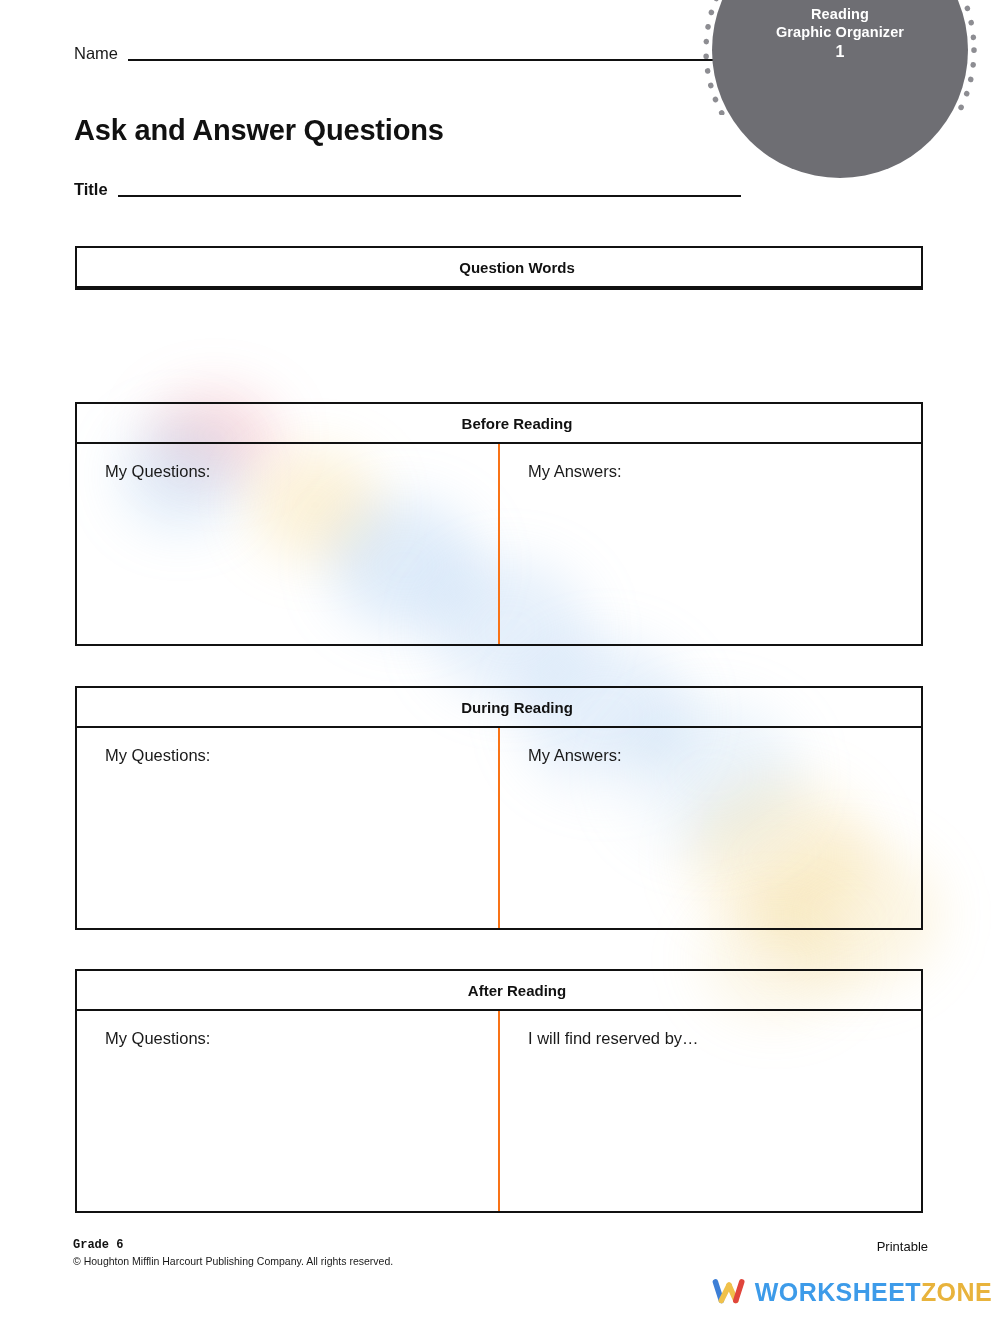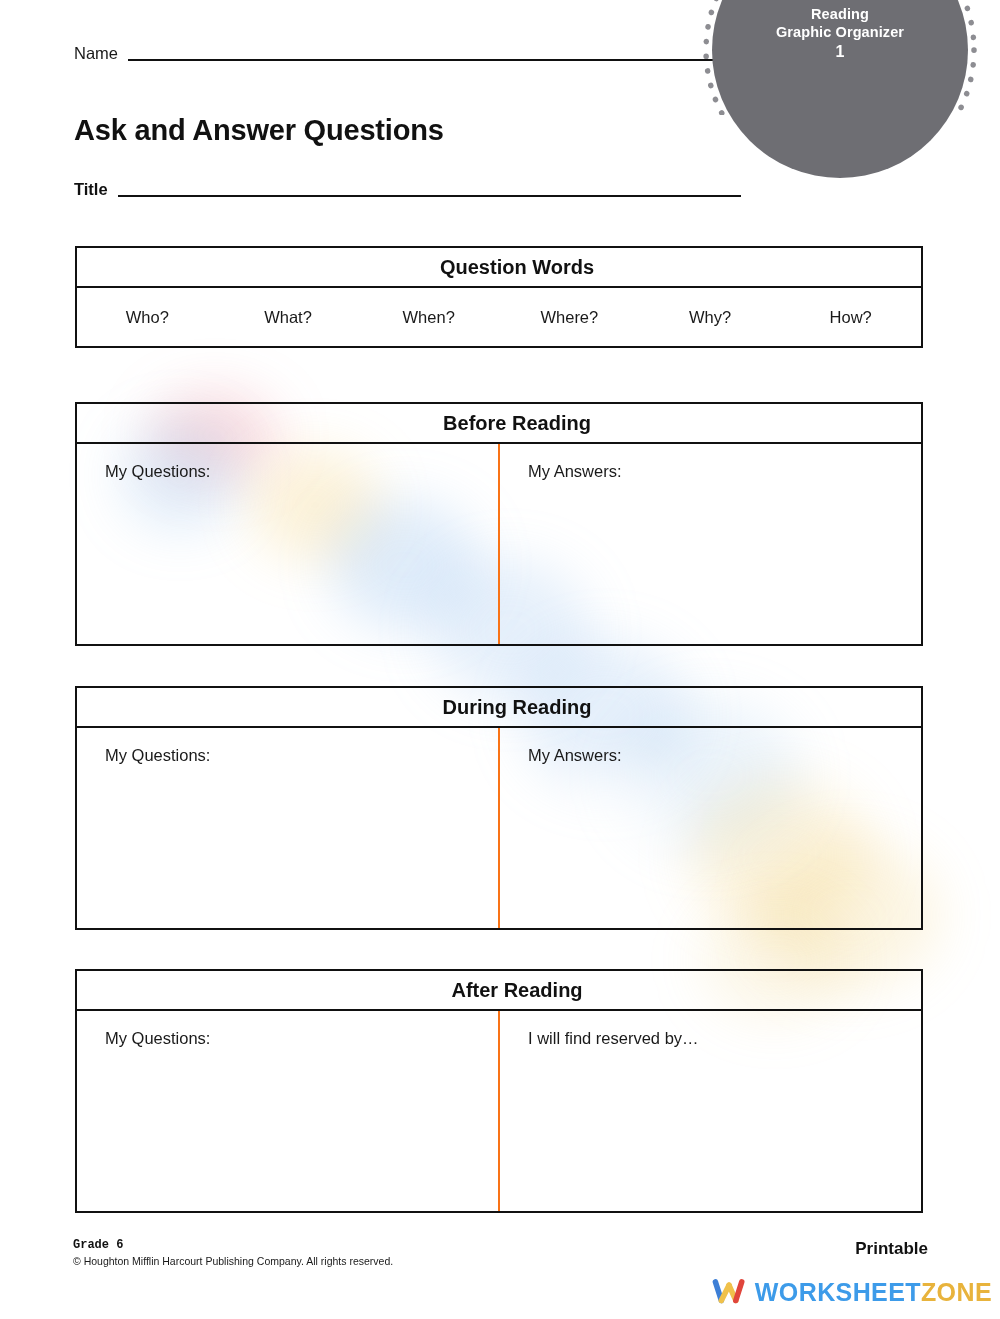--- a/index.html
+++ b/index.html
@@ -137,21 +137,21 @@
     background: transparent;
     box-sizing: border-box;
     z-index: 2;
   }
   .box-head {
     height: 38px;
     border-bottom: 2px solid #111111;
     display: flex;
     align-items: center;
     justify-content: center;
-    font-size: 20px;
+    font-size: 15px;
     font-weight: bold;
     color: #111111;
     padding-left: 36px;
   }
   .qw-row {
     height: 58px;
     display: flex;
     align-items: center;
   }
   .qw-cell {
@@ -190,22 +190,22 @@
   }
   .copyright {
     font-size: 10.5px;
     color: #1a1a1a;
     margin-top: 3px;
   }
   .printable {
     position: absolute;
     right: 72px;
     top: 1239px;
-    font-size: 17px;
-    font-weight: bold;
+    font-size: 13px;
+    font-weight: normal;
     color: #111111;
     z-index: 2;
   }
 
   
   .brand {
     position: absolute;
     right: 8px;
     top: 1277px;
     display: flex;
@@ -265,28 +265,20 @@
 
   <div class="worksheet-title">Ask and Answer Questions</div>
 
   <div class="title-row">
     <span class="title-label">Title</span>
     <span class="rule"></span>
   </div>
 
   <div class="box" style="top:246px;">
     <div class="box-head">Question Words</div>
-    <div class="qw-row">
-      <div class="qw-cell">Who?</div>
-      <div class="qw-cell">What?</div>
-      <div class="qw-cell">When?</div>
-      <div class="qw-cell">Where?</div>
-      <div class="qw-cell">Why?</div>
-      <div class="qw-cell">How?</div>
-    </div>
   </div>
 
   <div class="box" style="top:402px;">
     <div class="box-head">Before Reading</div>
     <div class="split">
       <div class="split-col">
         <span>My Questions:</span>
       </div>
       <div class="split-col right">
         <span>My Answers:</span>

